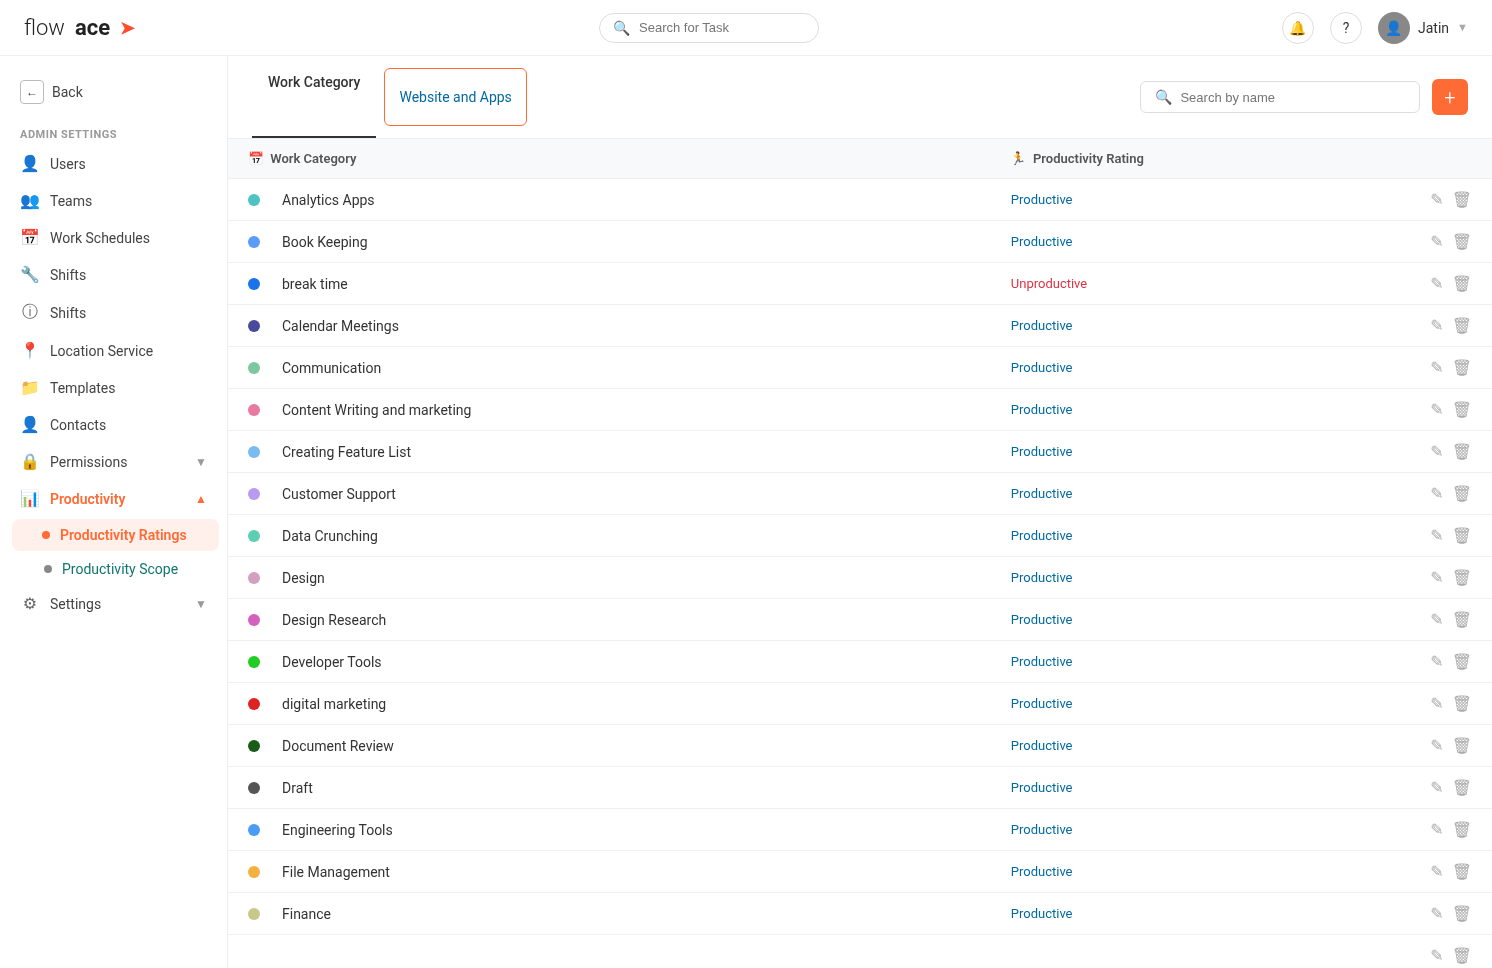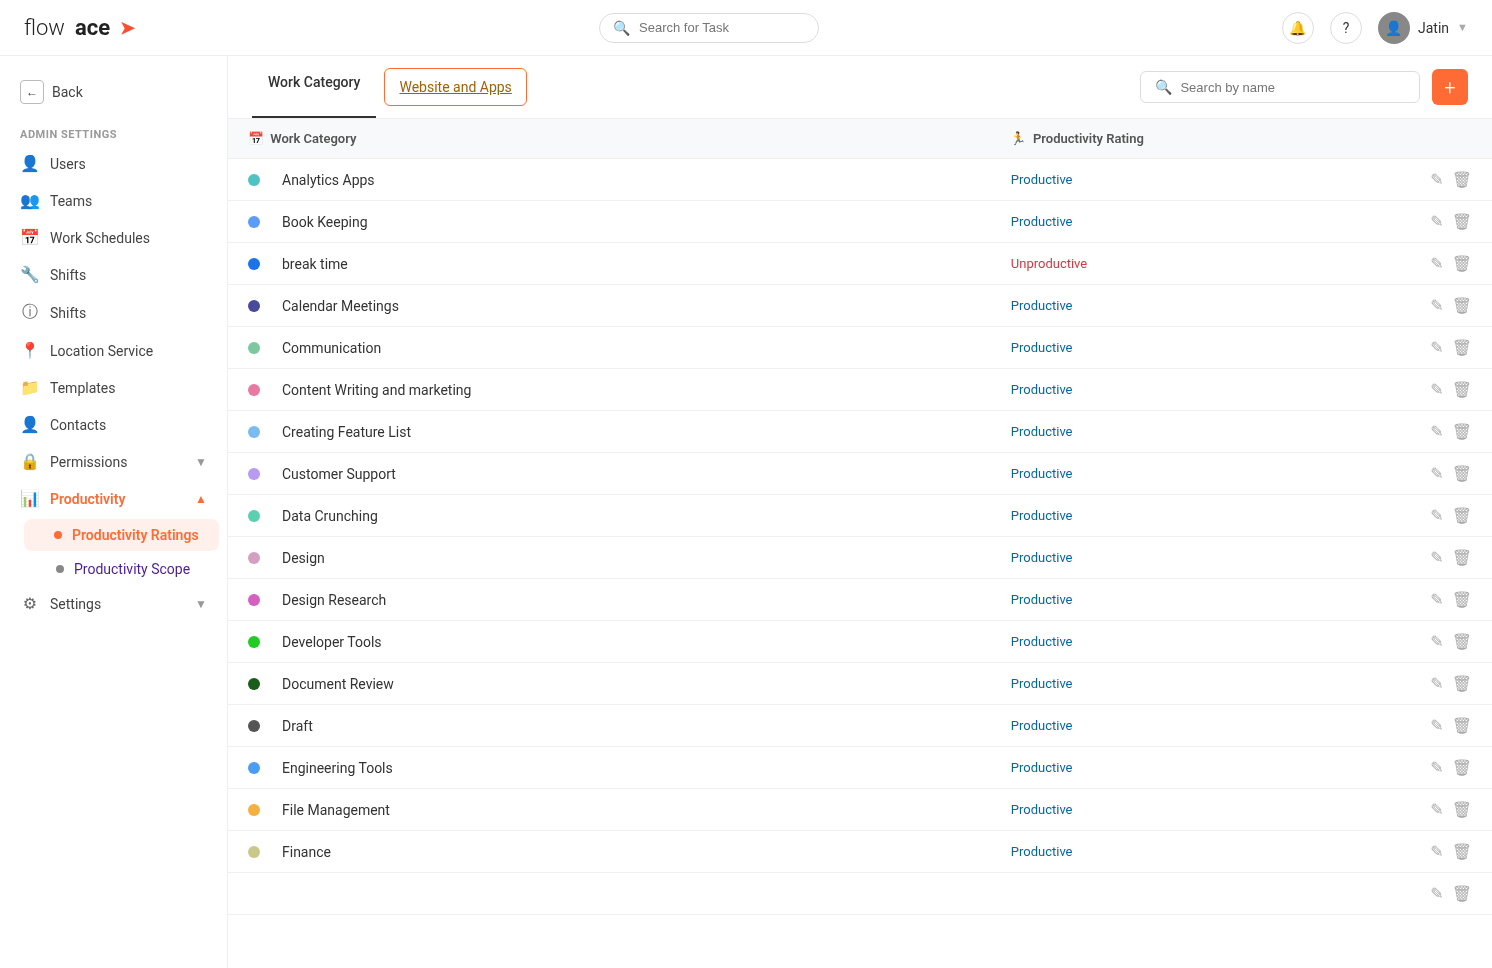--- a/index.html
+++ b/index.html
@@ -46,24 +46,24 @@
     .sidebar-item {
       display: flex; align-items: center; gap: 10px; padding: 9px 20px;
       cursor: pointer; color: #444; font-size: 14px;
     }
     .sidebar-item .si-icon { font-size: 16px; width: 20px; text-align: center; color: #666; }
     .sidebar-item.has-children { justify-content: space-between; }
     .sidebar-item.has-children .left { display: flex; align-items: center; gap: 10px; }
     .sidebar-item.active-parent { color: #ff6b35; }
     .sidebar-item.active-parent .si-icon { color: #ff6b35; }
     .chevron { font-size: 12px; color: #999; }
-    .sub-items { padding-left: 16px; }
+    .sub-items { padding-left: 4px; }
     .sub-item {
       display: flex; align-items: center; gap: 10px; padding: 8px 20px 8px 40px;
-      cursor: pointer; color: #4c1d95; font-size: 14px;
+      cursor: pointer; color: #0f766e; font-size: 14px;
     }
     .sub-item.active {
       background: #fff0eb; color: #ff6b35; font-weight: 600; border-radius: 8px; margin: 2px 8px;
       padding: 8px 20px 8px 30px;
     }
     .sub-item .dot { width: 8px; height: 8px; border-radius: 50%; display: inline-block; }
     .sub-item.active .dot { background: #ff6b35; }
     .sub-item.inactive .dot { background: #888; }
 
     
@@ -73,21 +73,21 @@
     .content-header {
       background: #fff; border-bottom: 1px solid #eee; padding: 0 24px;
       display: flex; align-items: center; justify-content: space-between;
     }
     .tabs { display: flex; gap: 0; }
     .tab {
       padding: 18px 16px; font-size: 14px; cursor: pointer; color: #666;
       border-bottom: 2px solid transparent; white-space: nowrap;
     }
     .tab.active { color: #333; border-bottom: 2px solid #333; font-weight: 500; }
-    .tab.highlighted { color: #a16207; border: 1px solid #ff6b35; border-radius: 6px; margin: 12px 8px; padding: 10px 14px; text-decoration: underline; }
+    .tab.highlighted { color: #0369a1; border: 1px solid #ff6b35; border-radius: 6px; margin: 12px 8px; padding: 20px 14px; }
     .header-actions { display: flex; align-items: center; gap: 12px; }
     .search-name {
       display: flex; align-items: center; gap: 8px;
       border: 1px solid #ddd; border-radius: 6px; padding: 7px 14px;
       background: #fff; min-width: 280px;
     }
     .search-name input { border: none; outline: none; font-size: 13px; color: #888; width: 220px; background: transparent; }
     .add-btn {
       width: 36px; height: 36px; background: #ff6b35; border-radius: 6px;
       display: flex; align-items: center; justify-content: center; cursor: pointer; color: #fff; font-size: 20px; font-weight: 300;
@@ -446,20 +446,37 @@
         <div class="action-icons">
           <span class="action-icon">✎</span>
           <span class="action-icon">🗑</span>
         </div>
       </div>
     </td>
   </tr>
             <tr>
     <td>
       <div class="category-cell">
+        <span class="color-dot" style="background:#dd2222;"></span>
+        <span>digital marketing</span>
+      </div>
+    </td>
+    <td>
+      <div class="rating-wrapper">
+        <span class="productive">Productive</span>
+        <div class="action-icons">
+          <span class="action-icon">✎</span>
+          <span class="action-icon">🗑</span>
+        </div>
+      </div>
+    </td>
+  </tr>
+            <tr>
+    <td>
+      <div class="category-cell">
         <span class="color-dot" style="background:#1a5c1a;"></span>
         <span>Document Review</span>
       </div>
     </td>
     <td>
       <div class="rating-wrapper">
         <span class="productive">Productive</span>
         <div class="action-icons">
           <span class="action-icon">✎</span>
           <span class="action-icon">🗑</span>

